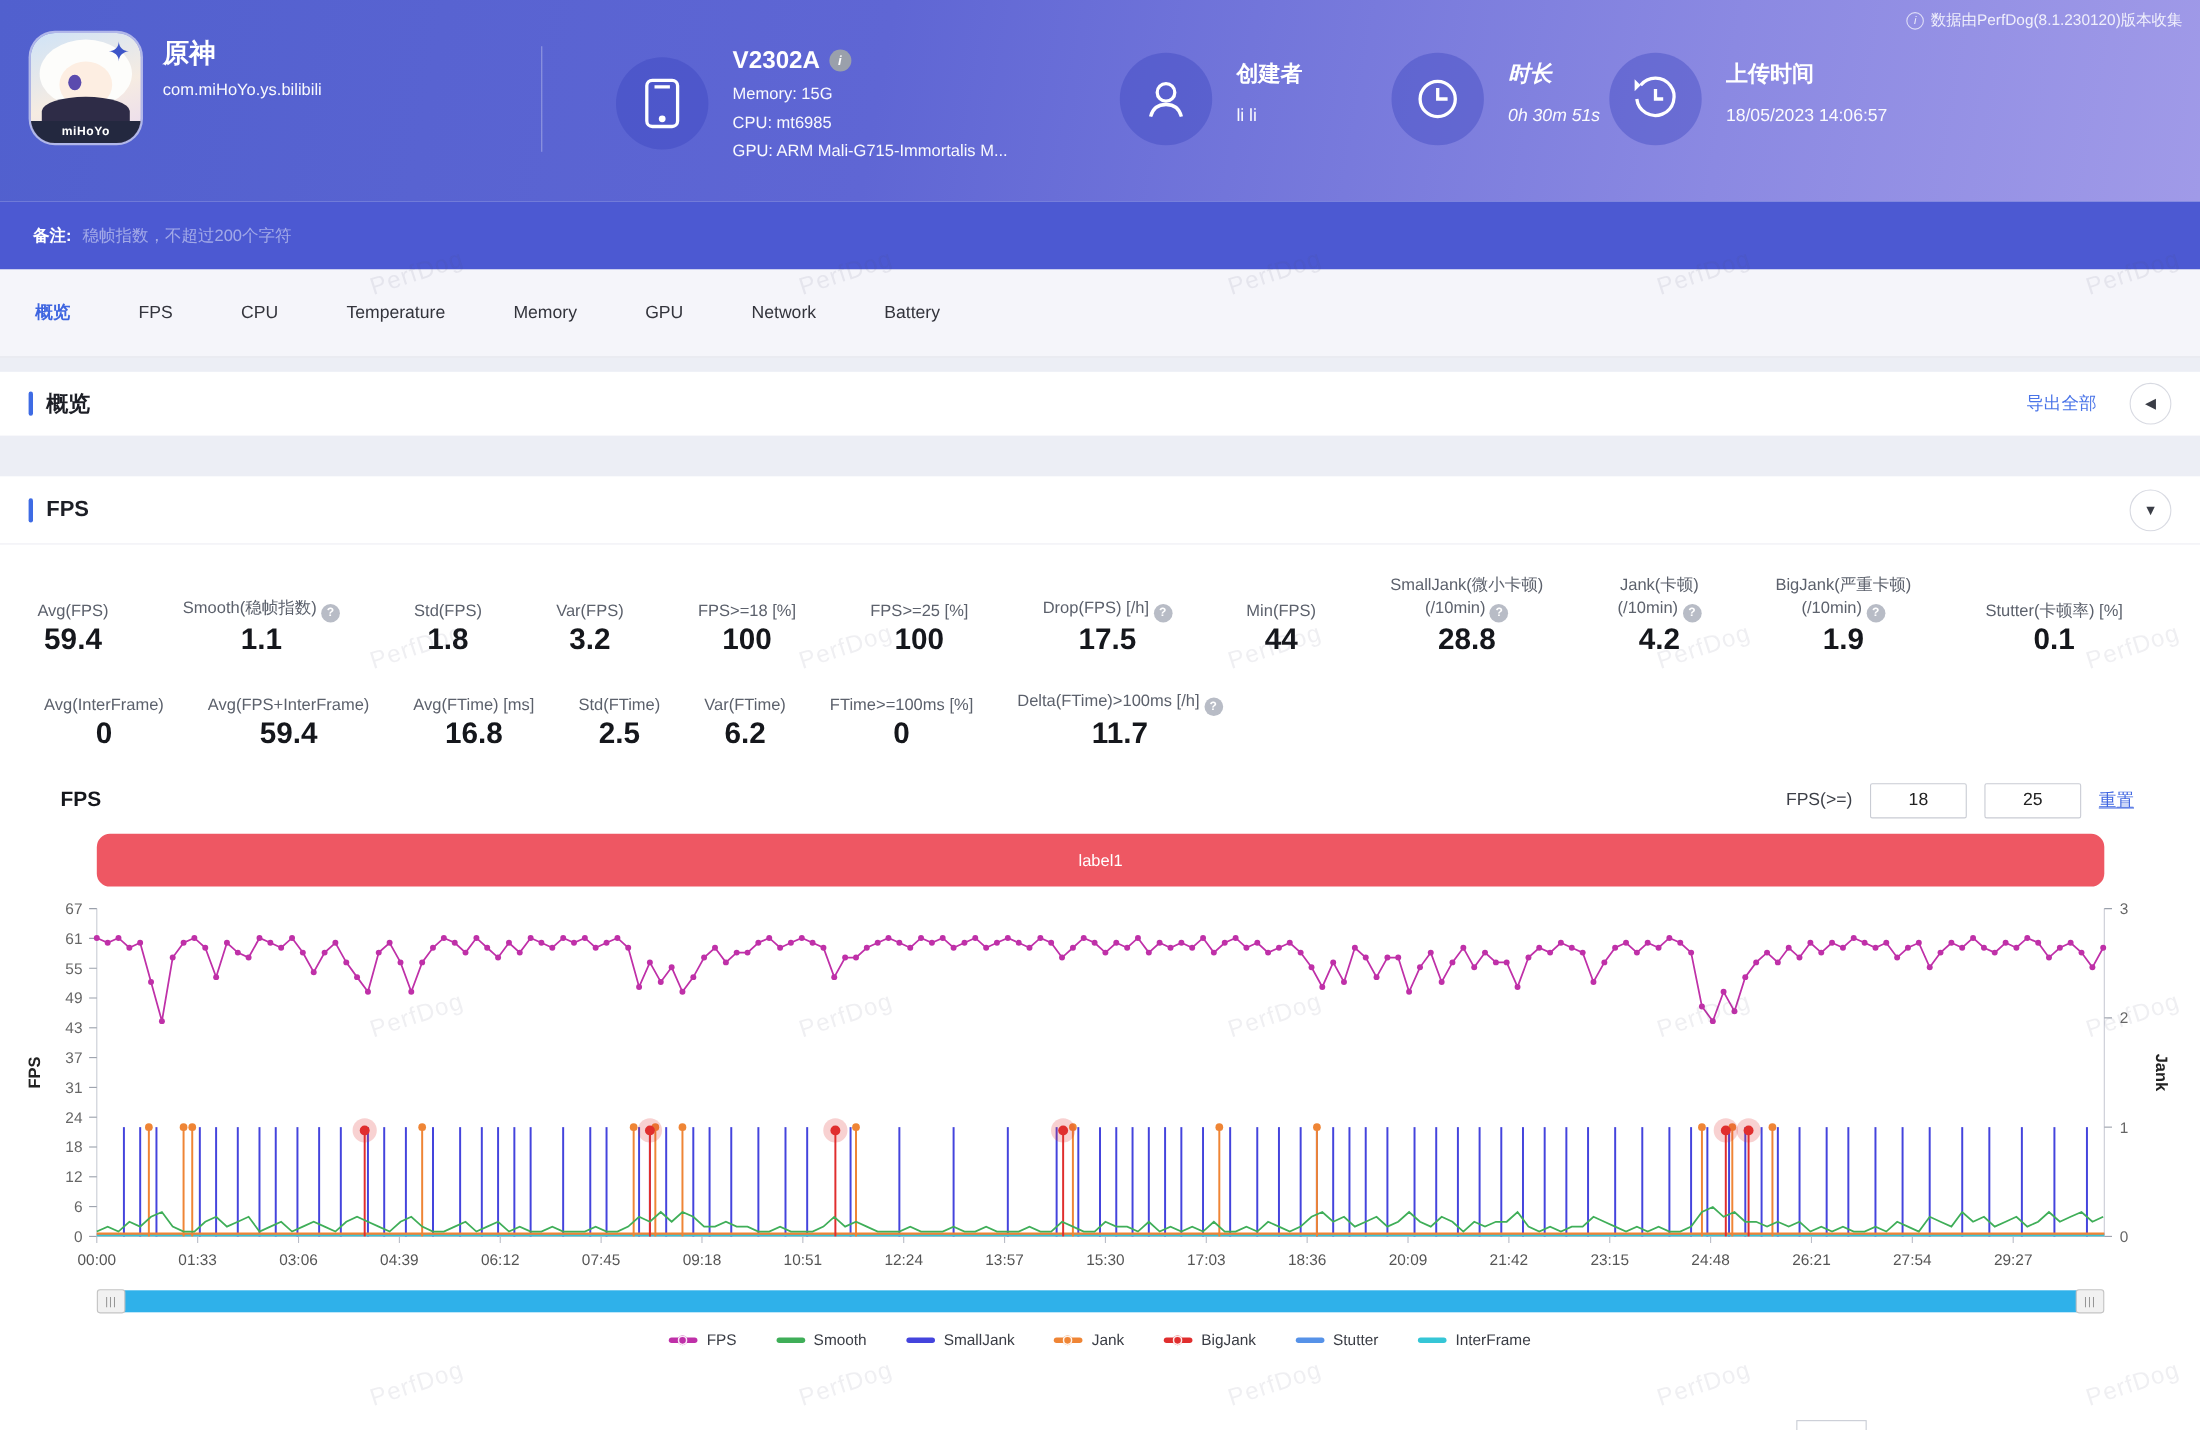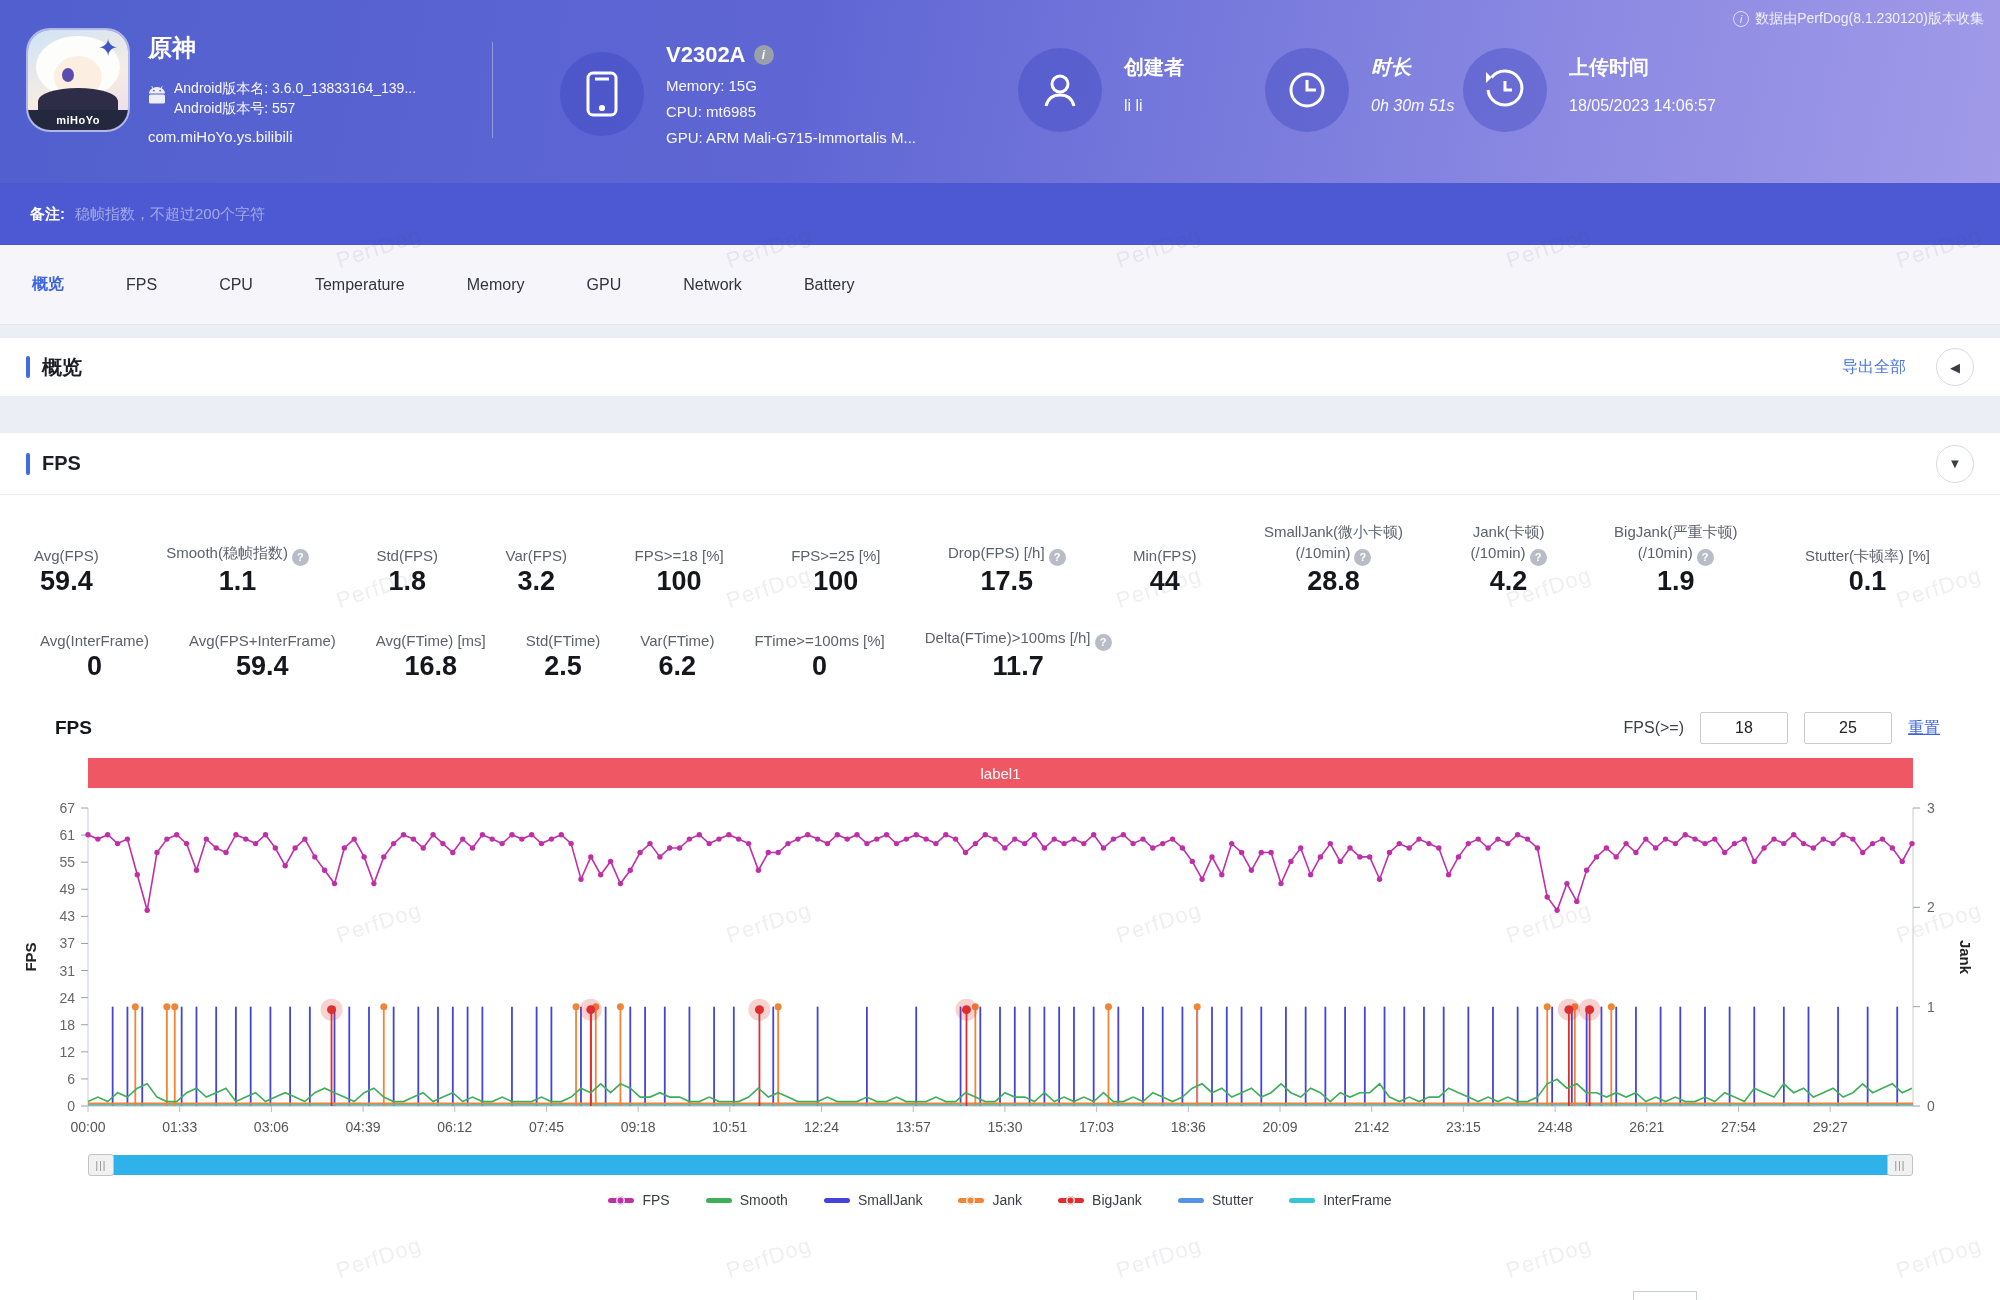--- a/index.html
+++ b/index.html
@@ -74,21 +74,21 @@
   .stat .val { font-size:27px; font-weight:bold; color:#15171c; }
 
   
   .chart-head { display:flex; align-items:center; margin:30px 60px 0 55px; }
   .chart-title { font-size:19px; font-weight:bold; color:#15171c; }
   .thresh { margin-left:auto; display:flex; align-items:center; gap:16px; font-size:16px; color:#3c3f47; }
   .tinput { width:88px; height:32px; border:1px solid #c9ccd4; text-align:center; font-size:16px; color:#222;
     background:#fff; border-radius:2px; }
   .reset { color:#3e65e0; text-decoration:underline; cursor:pointer; }
 
-  .banner { margin:14px 87px 0 88px; height:30px; background:#ee5763; border-radius:0;
+  .banner { margin:14px 87px 0 88px; height:48px; background:#ee5763; border-radius:12px;
     color:#fff; font-size:15px; display:flex; align-items:center; justify-content:center; }
 
   .plot-wrap { position:relative; height:362px; }
   .plot-wrap svg { position:absolute; left:0; top:0; }
 
   .scrollbar { display:flex; margin:4px 87px 0 88px; height:22px; }
   .sb-handle { width:26px; background:#f1f1f1; border:1px solid #c3c3c3; border-radius:3px; color:#8a8a8a;
     font-size:10px; display:flex; align-items:center; justify-content:center; letter-spacing:1px; cursor:pointer; z-index:2; }
   .sb-track { flex:1; background:#2fb1ea; margin:1px -2px; cursor:pointer; }
 
@@ -112,34 +112,20 @@
   <div class="app-icon">
     <div class="hair"></div>
       <div class="face"></div>
       <div class="eye"></div>
     <div class="star">✦</div>
     <div class="scarf"></div>
     <div class="brand">miHoYo</div>
   </div>
   <div class="app-text">
     <div class="app-title">原神</div>
-    <div class="app-vers">
-      <span class="android-icon">
-        <svg width="18" height="20" viewBox="0 0 18 20" fill="#fff">
-          <path d="M4.4 2.2 3.3.5l.7-.4 1.2 1.8C6.3 1.4 7.6 1.1 9 1.1s2.7.3 3.8.8L14 .1l.7.4-1.1 1.7C15.7 3.4 17 5.3 17 7.4H1c0-2.1 1.3-4 3.4-5.2z"></path>
-          <circle cx="5.8" cy="4.6" r="0.9" fill="#5f66d4"></circle>
-            <circle cx="12.2" cy="4.6" r="0.9" fill="#5f66d4"></circle>
-          <rect x="1" y="8.4" width="16" height="9" rx="1.5"></rect>
-        </svg>
-      </span>
-      <span class="vlines">
-        <span>Android版本名: 3.6.0_13833164_139...</span><br>
-        <span>Android版本号: 557</span>
-      </span>
-    </div>
     <div class="app-pkg">com.miHoYo.ys.bilibili</div>
   </div>
   <div class="hdivider"></div>
 
   <div class="hblock" style="left:560px; top:42px;align-items:center;">
     <div class="hcircle">
       <svg width="36" height="48" viewBox="0 0 36 48" fill="none" stroke="#fff" stroke-width="3">
         <rect x="4" y="3" width="28" height="42" rx="5"></rect>
         <line x1="11" y1="9" x2="25" y2="9"></line>
         <circle cx="18" cy="38" r="1.6" fill="#fff"></circle>

